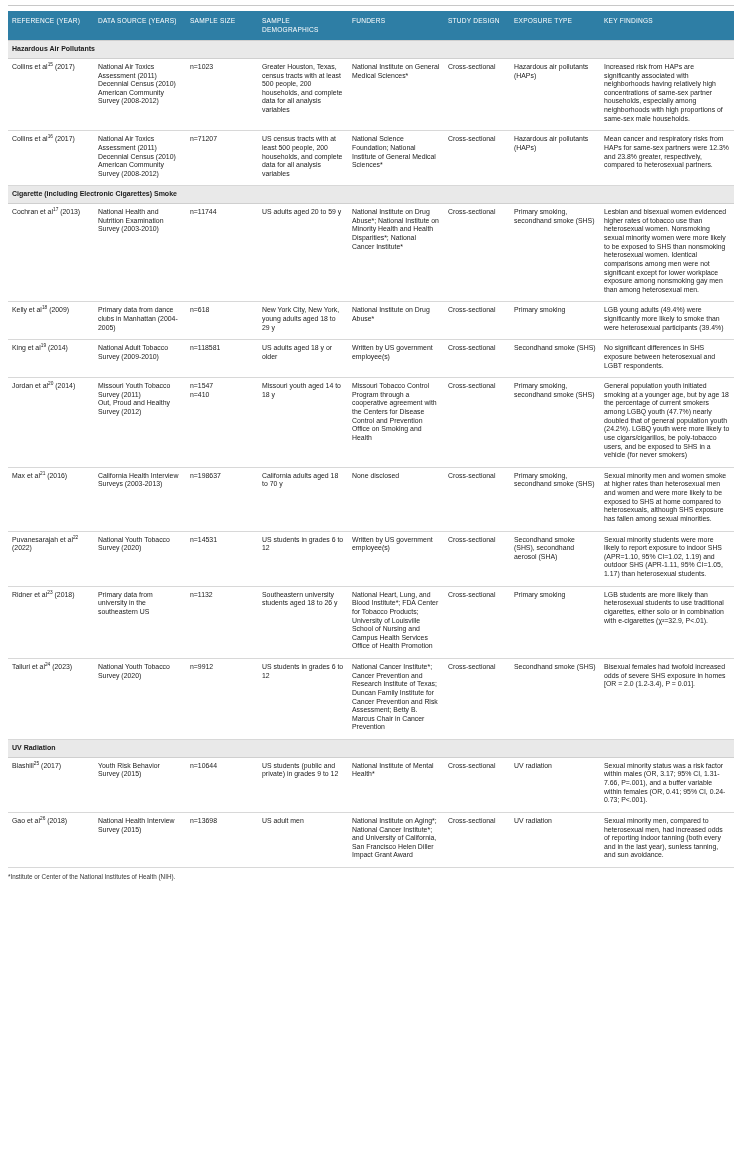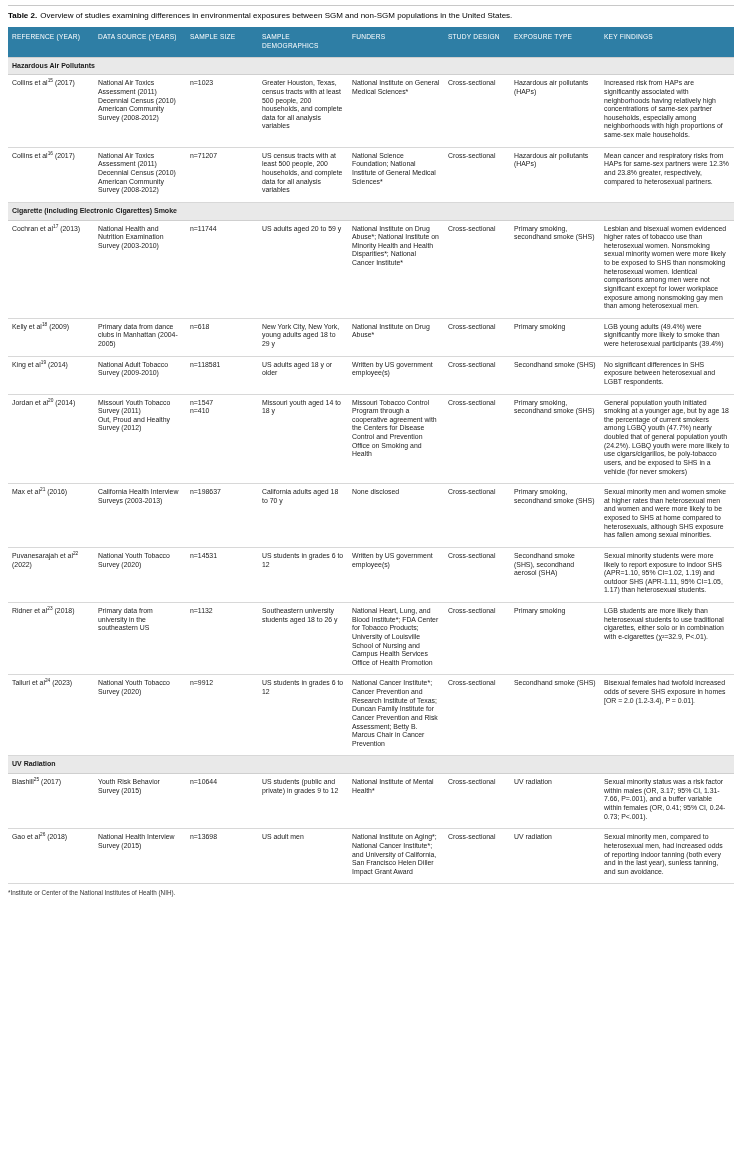--- a/index.html
+++ b/index.html
@@ -42,23 +42,20 @@
   }
   sup{font-size:4.8px;line-height:0;vertical-align:super;}
   .footnote{font-size:6.3px;color:#333;margin-top:5px;}
 </style>
 </head>
 <body>
 
 <div class="page">
   <div class="top-rule"></div>
 
-  <div class="caption">
-    <span class="cap-label">Table 2.</span><span>Overview of studies examining differences in environmental exposures between SGM and non-SGM populations in the United States.</span>
-  </div>
 
   <table>
     <colgroup>
       <col style="width:86px">
         <col style="width:92px">
         <col style="width:72px">
         <col style="width:90px">
       <col style="width:96px">
         <col style="width:66px">
         <col style="width:90px">

